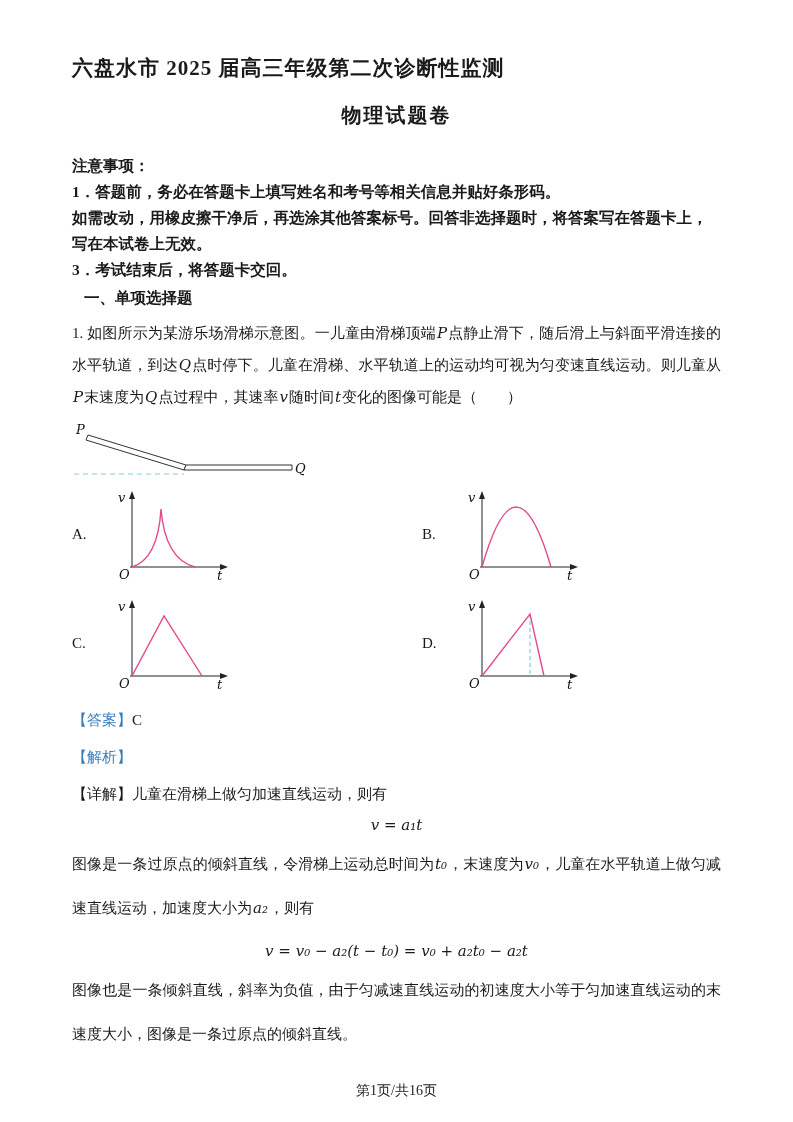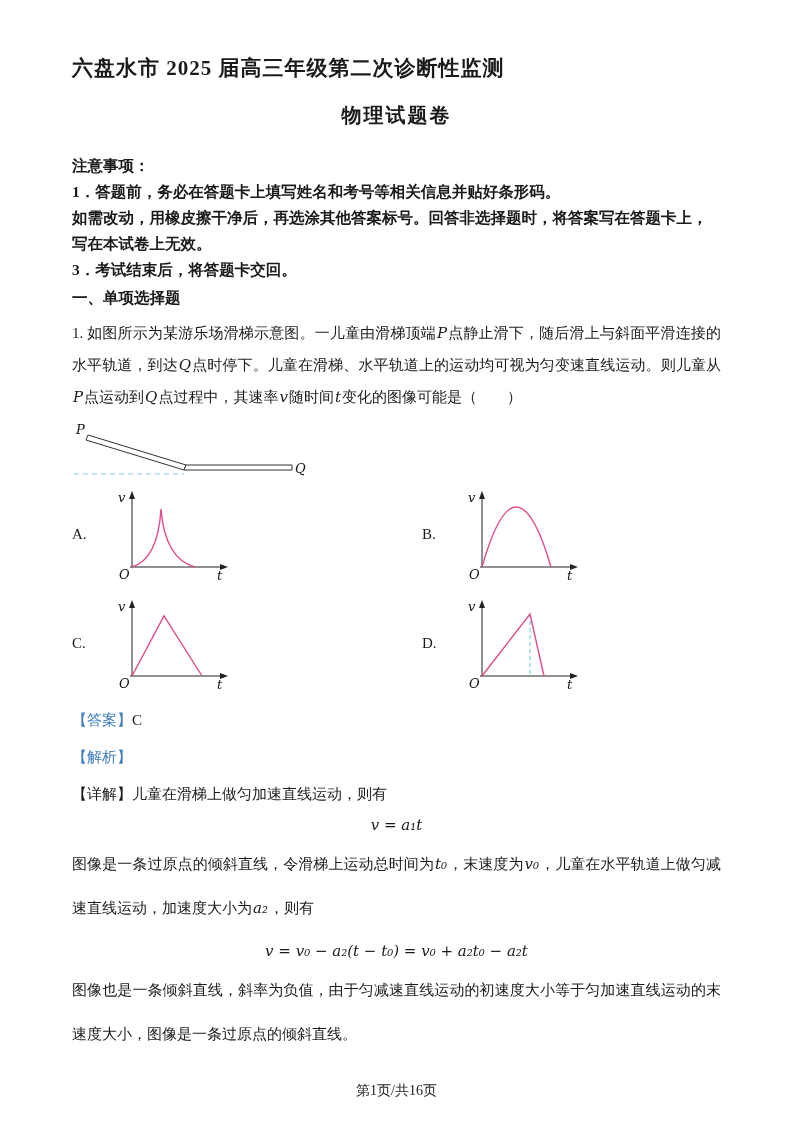--- a/index.html
+++ b/index.html
@@ -9,21 +9,21 @@
     color: #1a1a1a;
     font-family: "Liberation Serif", "DejaVu Serif", serif;
     overflow: hidden;
   }
   .page { padding: 46px 72px 0 72px; }
   p { margin: 0; }
   .title { font-size: 21px; font-weight: 700; text-align: left; letter-spacing: 1px; margin-top: 8px; }
   .subtitle { font-size: 20px; font-weight: 700; text-align: center; letter-spacing: 2px; margin-top: 20px; }
   .notice-heading { margin-top: 24px; }
   .notice-heading, .notice-item { font-size: 15.5px; font-weight: 700; line-height: 26px; }
-  .section-heading { font-size: 15.5px; font-weight: 700; line-height: 26px; margin-top: 2px; }
+  .section-heading { font-size: 15.5px; font-weight: 700; line-height: 26px; margin-top: 2px; margin-left: 12px; }
   .question-text { font-size: 15px; line-height: 32px; margin-top: 6px; text-align: justify; }
   .var { font-style: italic; font-family: "DejaVu Serif", serif; padding: 0 1px; }
   .slide-diagram { display: block; margin-top: 8px; margin-left: 2px; }
   .options-grid { display: grid; grid-template-columns: 350px 1fr; row-gap: 14px; margin-top: 8px; }
   .option { display: flex; align-items: center; gap: 8px; }
   .option-label { font-size: 15px; width: 22px; flex: 0 0 auto; }
   .axis-label { font-size: 13px; font-style: italic; font-family: "DejaVu Serif", serif; fill: #111; }
   .answer-line { margin-top: 20px; font-size: 15px; }
   .analysis-line { margin-top: 18px; font-size: 15px; }
   .detail-line { margin-top: 18px; font-size: 15px; }
@@ -43,21 +43,21 @@
   <p class="title">六盘水市 2025 届高三年级第二次诊断性监测</p>
   <p class="subtitle">物理试题卷</p>
 
   <p class="notice-heading">注意事项：</p>
   <p class="notice-item">1．答题前，务必在答题卡上填写姓名和考号等相关信息并贴好条形码。</p>
   <p class="notice-item">如需改动，用橡皮擦干净后，再选涂其他答案标号。回答非选择题时，将答案写在答题卡上，写在本试卷上无效。</p>
   <p class="notice-item">3．考试结束后，将答题卡交回。</p>
 
   <p class="section-heading">一、单项选择题</p>
 
-  <p class="question-text"><span>1. 如图所示为某游乐场滑梯示意图。一儿童由滑梯顶端</span><span class="var">P</span><span>点静止滑下，随后滑上与斜面平滑连接的水平轨道，到达</span><span class="var">Q</span><span>点时停下。儿童在滑梯、水平轨道上的运动均可视为匀变速直线运动。则儿童从</span><span class="var">P</span><span>点运动到</span><span class="var">Q</span><span>点过程中，其速率</span><span class="var">v</span><span>随时间</span><span class="var">t</span><span>变化的图像可能是（　　）</span></p>
+  <p class="question-text"><span>1. 如图所示为某游乐场滑梯示意图。一儿童由滑梯顶端</span><span class="var">P</span><span>点静止滑下，随后滑上与斜面平滑连接的水平轨道，到达</span><span class="var">Q</span><span>点时停下。儿童在滑梯、水平轨道上的运动均可视为匀变速直线运动。则儿童从</span><span class="var">P</span><span>末速度为</span><span class="var">Q</span><span>点过程中，其速率</span><span class="var">v</span><span>随时间</span><span class="var">t</span><span>变化的图像可能是（　　）</span></p>
 
   <svg class="slide-diagram" width="235" height="58" viewBox="0 0 235 58">
     <text x="2" y="13" class="axis-label">P</text>
     <path d="M14,14 L112,44 L110,49 L12,19 Z" fill="#ffffff" stroke="#333" stroke-width="1"></path>
     <path d="M112,44 L218,44 L218,49 L110,49 Z" fill="#ffffff" stroke="#333" stroke-width="1"></path>
     <line x1="0" y1="53" x2="110" y2="53" stroke-width="1.2" stroke-dasharray="5,4" stroke="#7fcfe4"></line>
     <text x="221" y="52" class="axis-label">Q</text>
   </svg>
 
   <div class="options-grid">

